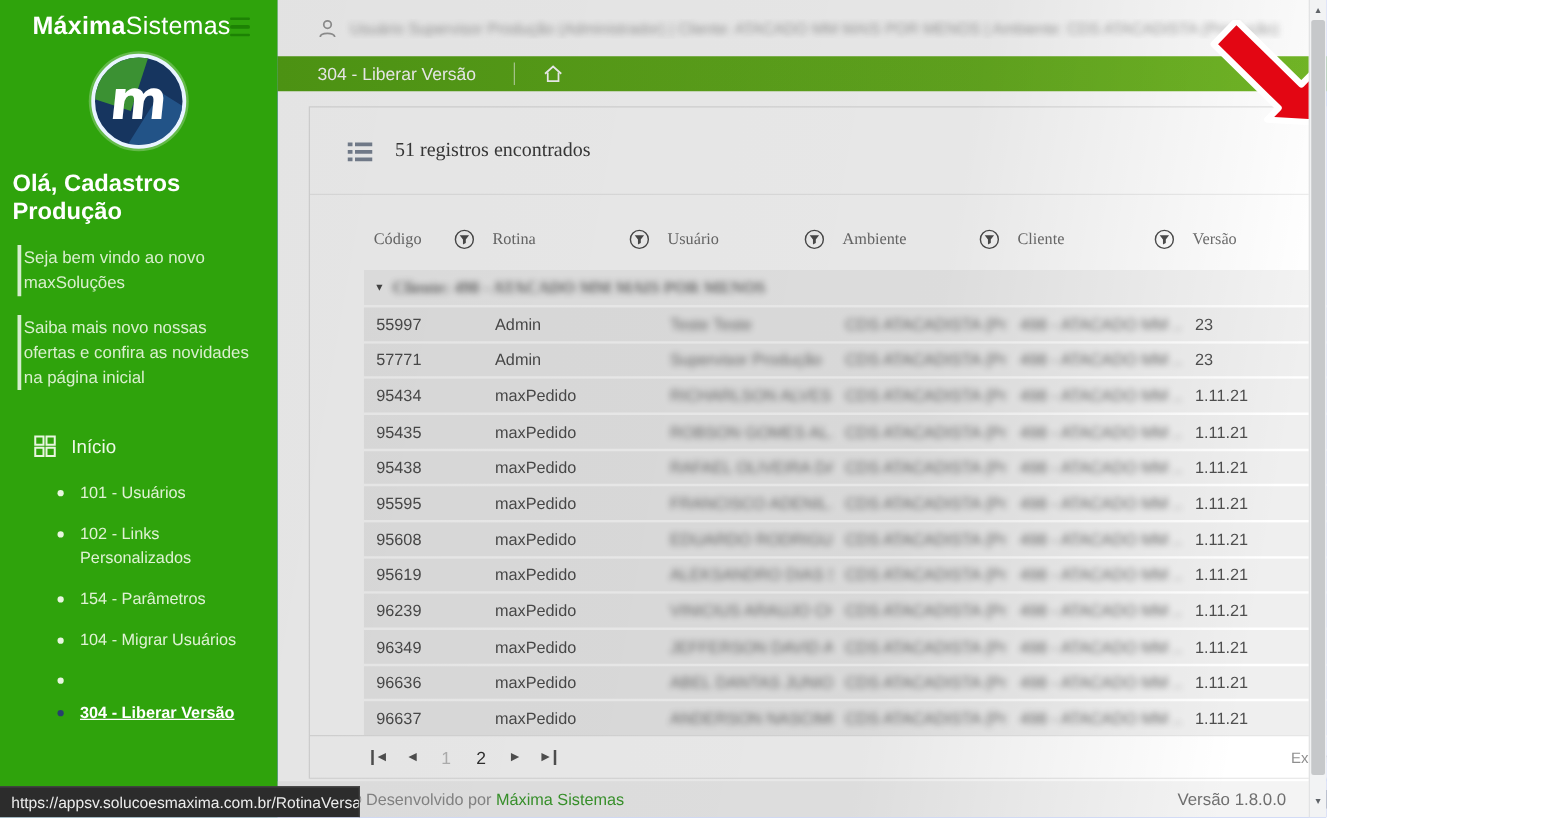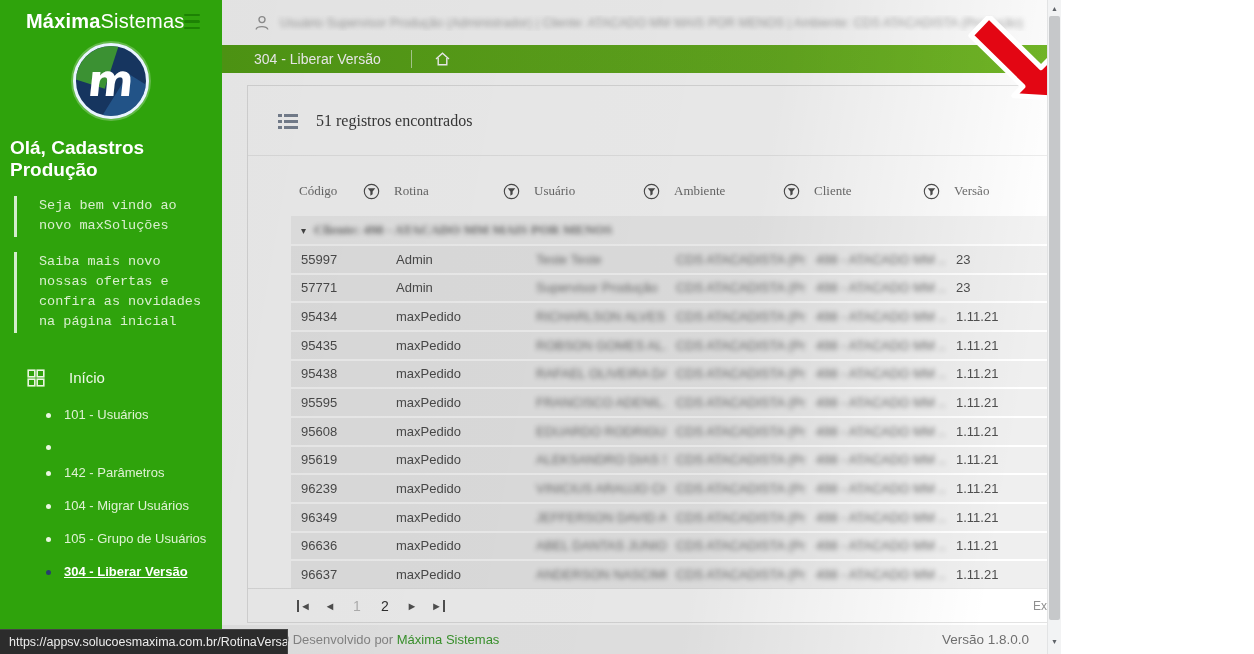--- a/index.html
+++ b/index.html
@@ -21,24 +21,24 @@
                  box-shadow:0 0 0 2px rgba(255,255,255,0.25);
                  position:relative; overflow:hidden;
                  display:flex; align-items:center; justify-content:center; }
   .logo-wedge { position:absolute; left:-14px; top:-16px; width:52px; height:52px;
                 background:#3f9b2f; transform:rotate(18deg); opacity:0.9; }
   .logo-wedge2 { position:absolute; right:-18px; bottom:-22px; width:54px; height:54px;
                  background:#2d6ca8; transform:rotate(32deg); opacity:0.55; }
   .logo-m { position:relative; font-family:"DejaVu Sans", sans-serif; font-weight:bold;
             font-size:44px; color:#fff; line-height:1; transform:skewX(-6deg); }
   .greeting { margin:18px 10px 0 10px; font-size:19px; font-weight:bold; color:#fff; }
-  .note { margin:15px 14px 0 14px; padding-left:22px; border-left:3px solid rgba(255,255,255,0.8);
-          font-size:13.5px; line-height:1.5; color:#d9efce;font-family:Liberation Mono, monospace; }
+  .note { margin:15px 14px 0 14px; padding-left:2px; border-left:3px solid rgba(255,255,255,0.8);
+          font-size:13.5px; line-height:1.5; color:#d9efce; }
   .nav { margin-top:28px; }
-  .nav-item { display:flex; align-items:center; gap:24px; height:34px; padding:0 18px 0 27px;
+  .nav-item { display:flex; align-items:center; gap:12px; height:34px; padding:0 18px 0 27px;
               font-size:15px; color:#eef8e8; cursor:pointer; }
   .nav-item.strip { background:rgba(0,0,0,0.075); height:36px; color:#d9efce; }
   .nav-item .grow { flex:1; }
   .subitem { display:flex; align-items:flex-start; gap:13px; padding:7px 14px 7px 46px;
              font-size:13px; line-height:1.45; color:#dff2d4; cursor:pointer; }
   .bullet { width:5px; height:5px; border-radius:50%; background:#e9f6e0; margin-top:7px; flex:none; }
   .subitem.active { color:#ffffff; font-weight:bold; }
   .subitem.active .sublabel { text-decoration:underline; }
   .subitem.active .bullet { background:#27406d; }
   .icon-svg { flex:none; display:inline-flex; }
@@ -182,32 +182,32 @@
         <span>Início</span>
       </div>
 
       <div style="padding:4px 0 6px 0;">
           <div class="subitem">
             <span class="bullet"></span>
             <span class="sublabel">101 - Usuários</span>
           </div>
           <div class="subitem">
             <span class="bullet"></span>
+            <span class="sublabel">102 - Links Personalizados</span>
           </div>
           <div class="subitem">
             <span class="bullet"></span>
-            <span class="sublabel">142 - Parâmetros</span>
+            <span class="sublabel">154 - Parâmetros</span>
           </div>
           <div class="subitem">
             <span class="bullet"></span>
             <span class="sublabel">104 - Migrar Usuários</span>
           </div>
           <div class="subitem">
             <span class="bullet"></span>
-            <span class="sublabel">105 - Grupo de Usuários</span>
           </div>
           <div class="subitem active">
             <span class="bullet"></span>
             <span class="sublabel">304 - Liberar Versão</span>
           </div>
         </div>
 
     </div>
   </div>
 

